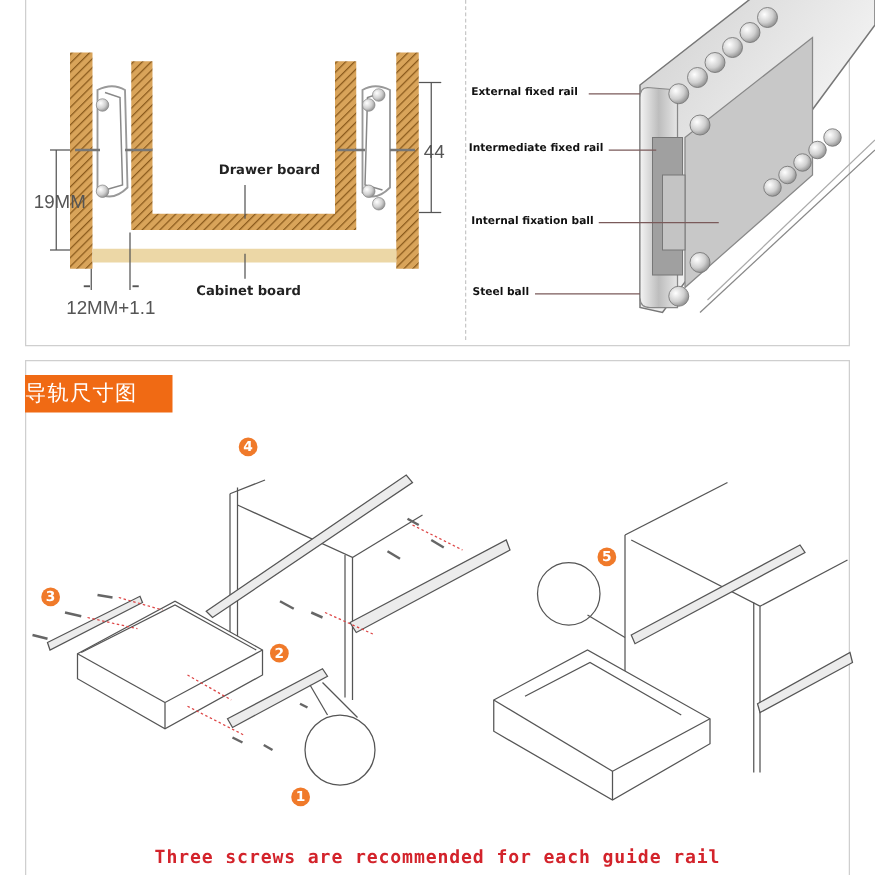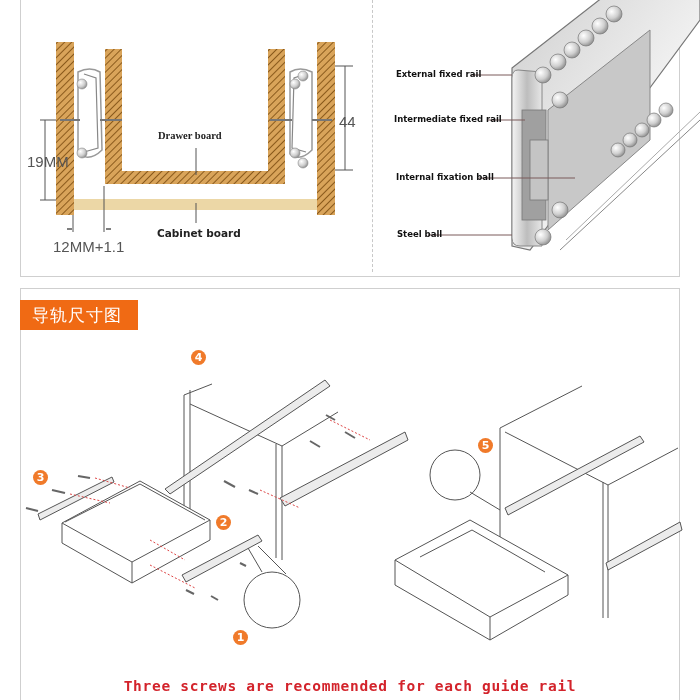--- a/index.html
+++ b/index.html
@@ -3,23 +3,23 @@
 <meta charset="utf-8">
 <style>
   html, body { margin: 0; padding: 0; background: #ffffff; }
   body { width: 700px; height: 700px; position: relative; overflow: hidden; font-family: "DejaVu Sans", sans-serif; }
   .panel { position: absolute; border: 1px solid #cfcfcf; background: #fff; box-sizing: border-box; }
   #top-panel { left: 20px; top: -2px; width: 660px; height: 279px; }
   #bottom-panel { left: 20px; top: 288px; width: 660px; height: 420px; border-bottom: none; }
   .divider { position: absolute; left: 372px; top: 0; width: 0; height: 272px; border-left: 1px dashed #c8c8c8; }
   .abs { position: absolute; }
   .lbl-bold { font-weight: bold; font-size: 10.5px; color: #222; white-space: nowrap; }
-  .lbl-rail { font-weight: bold; font-size: 8.5px; color: #111; white-space: nowrap; margin-left: 19px; }
+  .lbl-rail { font-weight: bold; font-size: 8.5px; color: #111; white-space: nowrap; }
   .dim { font-size: 15px; color: #555; white-space: nowrap; font-family: "Liberation Sans", sans-serif; }
-  .tag { position: absolute; left: 20px; top: 300px; width: 118px; height: 30px; background: #f06a14; color: #fff; font-size: 17px; line-height: 30px; padding-left: 12px; box-sizing: border-box; letter-spacing: 1px; font-family: "DejaVu Sans", sans-serif; }
+  .tag { position: absolute; left: 20px; top: 300px; width: 118px; height: 30px; background: #f06a14; color: #fff; font-size: 17px; line-height: 30px; box-sizing: border-box; letter-spacing: 1px; font-family: "DejaVu Sans", sans-serif; }
   .step { position: absolute; width: 15px; height: 15px; border-radius: 50%; background: #f07a2a; color: #fff; font-size: 11px; line-height: 15px; text-align: center; font-weight: bold; font-family: "DejaVu Sans", sans-serif; }
   .caption { position: absolute; left: 0; width: 700px; top: 678px; text-align: center; color: #d3232b; font-weight: bold; font-size: 14.5px; letter-spacing: 0.7px; font-family: "DejaVu Sans Mono", monospace; }
   svg { position: absolute; left: 0; top: 0; }
 </style>
 </head>
 <body>
 
 <div class="panel" id="top-panel"></div>
 <div class="divider"></div>
 
@@ -113,21 +113,21 @@
     <line x1="560" y1="250" x2="700" y2="120" stroke="#888" stroke-width="1"></line>
     <line x1="566" y1="240" x2="700" y2="112" stroke="#aaa" stroke-width="1"></line>
   </g>
 
   <line x1="471" y1="75" x2="512" y2="75" stroke="#7a5a5a" stroke-width="1"></line>
   <line x1="487" y1="120" x2="525" y2="120" stroke="#7a5a5a" stroke-width="1"></line>
   <line x1="479" y1="178" x2="575" y2="178" stroke="#7a5a5a" stroke-width="1"></line>
   <line x1="428" y1="235" x2="512" y2="235" stroke="#7a5a5a" stroke-width="1"></line>
 </svg>
 
-<div class="abs lbl-bold" style="left:158px;top:130px;font-family:Liberation Serif, serif;">Drawer board</div>
+<div class="abs lbl-bold" style="left:175px;top:130px;">Drawer board</div>
 <div class="abs lbl-bold" style="left:157px;top:227px;">Cabinet board</div>
 <div class="abs dim" style="left:27px;top:153px;">19MM</div>
 <div class="abs dim" style="left:339px;top:113px;">44</div>
 <div class="abs dim" style="left:53px;top:238px;">12MM+1.1</div>
 
 <div class="abs lbl-rail" style="left:377px;top:69px;">External fixed rail</div>
 <div class="abs lbl-rail" style="left:375px;top:114px;">Intermediate fixed rail</div>
 <div class="abs lbl-rail" style="left:377px;top:172px;">Internal fixation ball</div>
 <div class="abs lbl-rail" style="left:378px;top:229px;">Steel ball</div>
 

